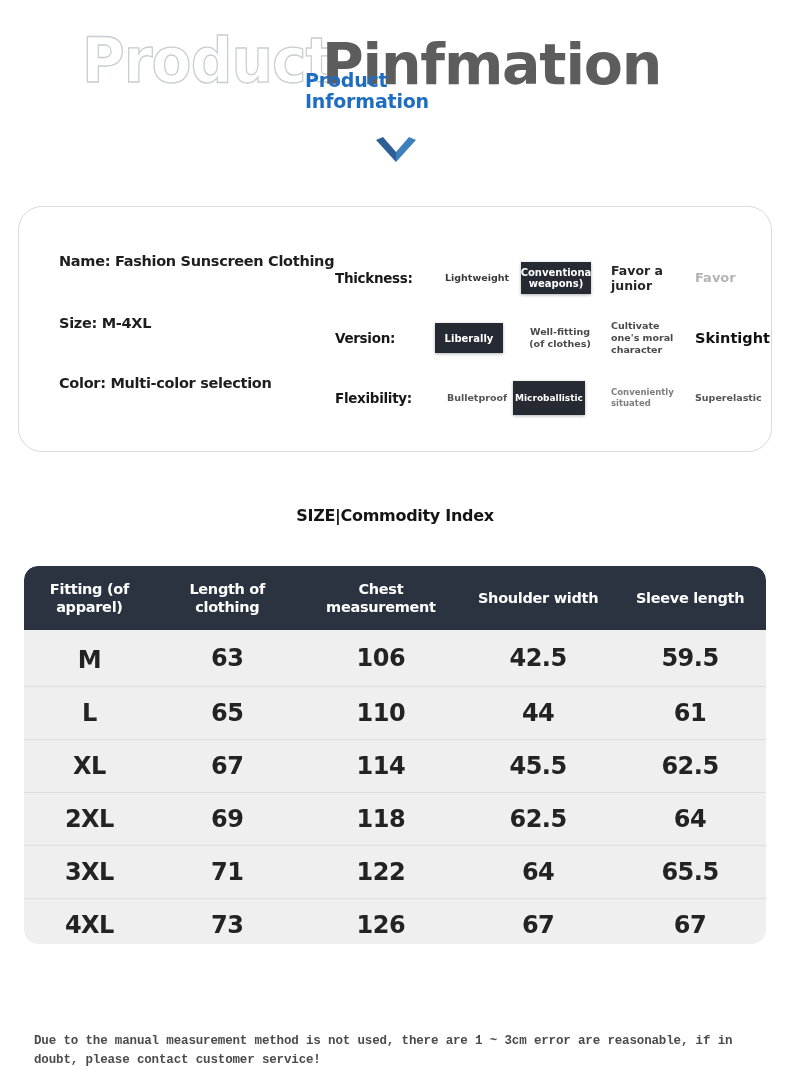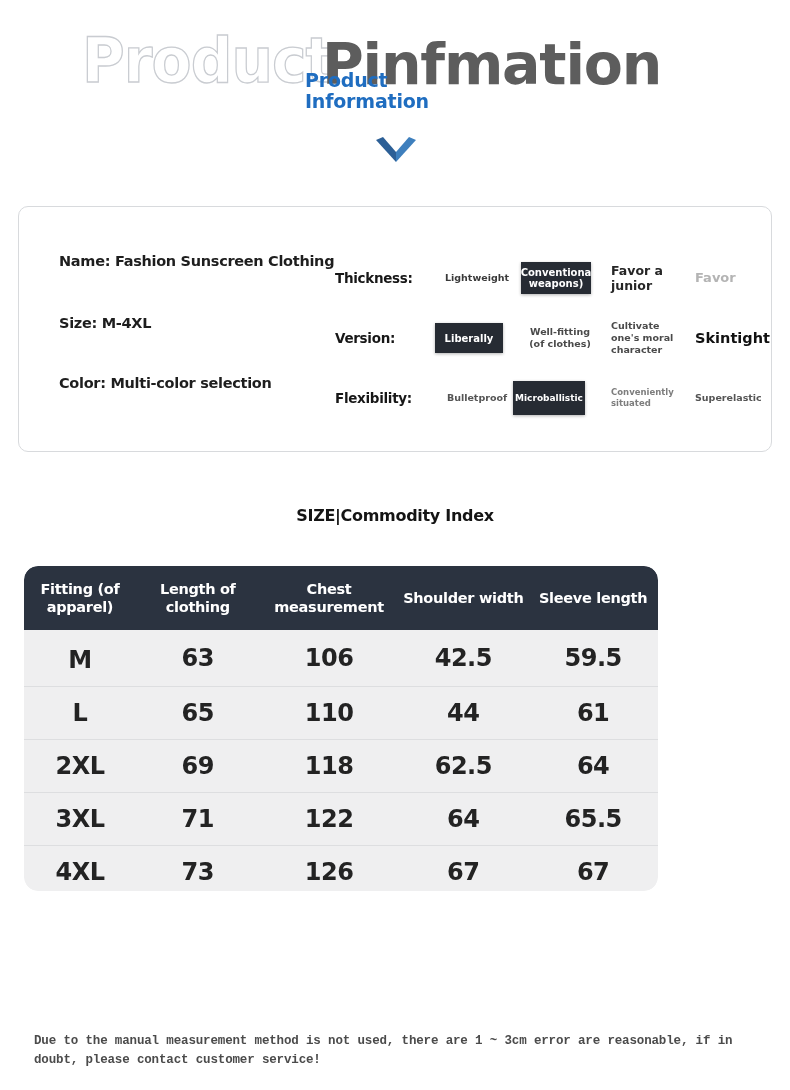--- a/index.html
+++ b/index.html
@@ -71,21 +71,21 @@
 
   
   .info-card {
     position: absolute;
     left: 18px;
     top: 206px;
     width: 754px;
     height: 246px;
     box-sizing: border-box;
     border: 1px solid #d8dadd;
-    border-radius: 10px;
+    border-radius: 24px;
     background: #ffffff;
   }
   .info-left {
     position: absolute;
     left: 40px;
     top: 44px;
     width: 290px;
   }
   .info-left-line {
     font-family: "DejaVu Sans", sans-serif;
@@ -184,21 +184,21 @@
     font-size: 16px;
     color: #141414;
     letter-spacing: -0.3px;
   }
 
   
   .table-wrap {
     position: absolute;
     left: 24px;
     top: 566px;
-    width: 634px;
+    width: 742px;
   }
   .tbl {
     width: 100%;
     border-collapse: collapse;
     table-layout: fixed;
     border-radius: 14px;
     overflow: hidden;
   }
   .tbl thead th {
     background: #2b3340;
@@ -324,20 +324,27 @@
         <td>59.5</td>
       </tr>
       <tr>
         <td>L</td>
         <td>65</td>
         <td>110</td>
         <td>44</td>
         <td>61</td>
       </tr>
       <tr>
+        <td>XL</td>
+        <td>67</td>
+        <td>114</td>
+        <td>45.5</td>
+        <td>62.5</td>
+      </tr>
+      <tr>
         <td>2XL</td>
         <td>69</td>
         <td>118</td>
         <td>62.5</td>
         <td>64</td>
       </tr>
       <tr>
         <td>3XL</td>
         <td>71</td>
         <td>122</td>

